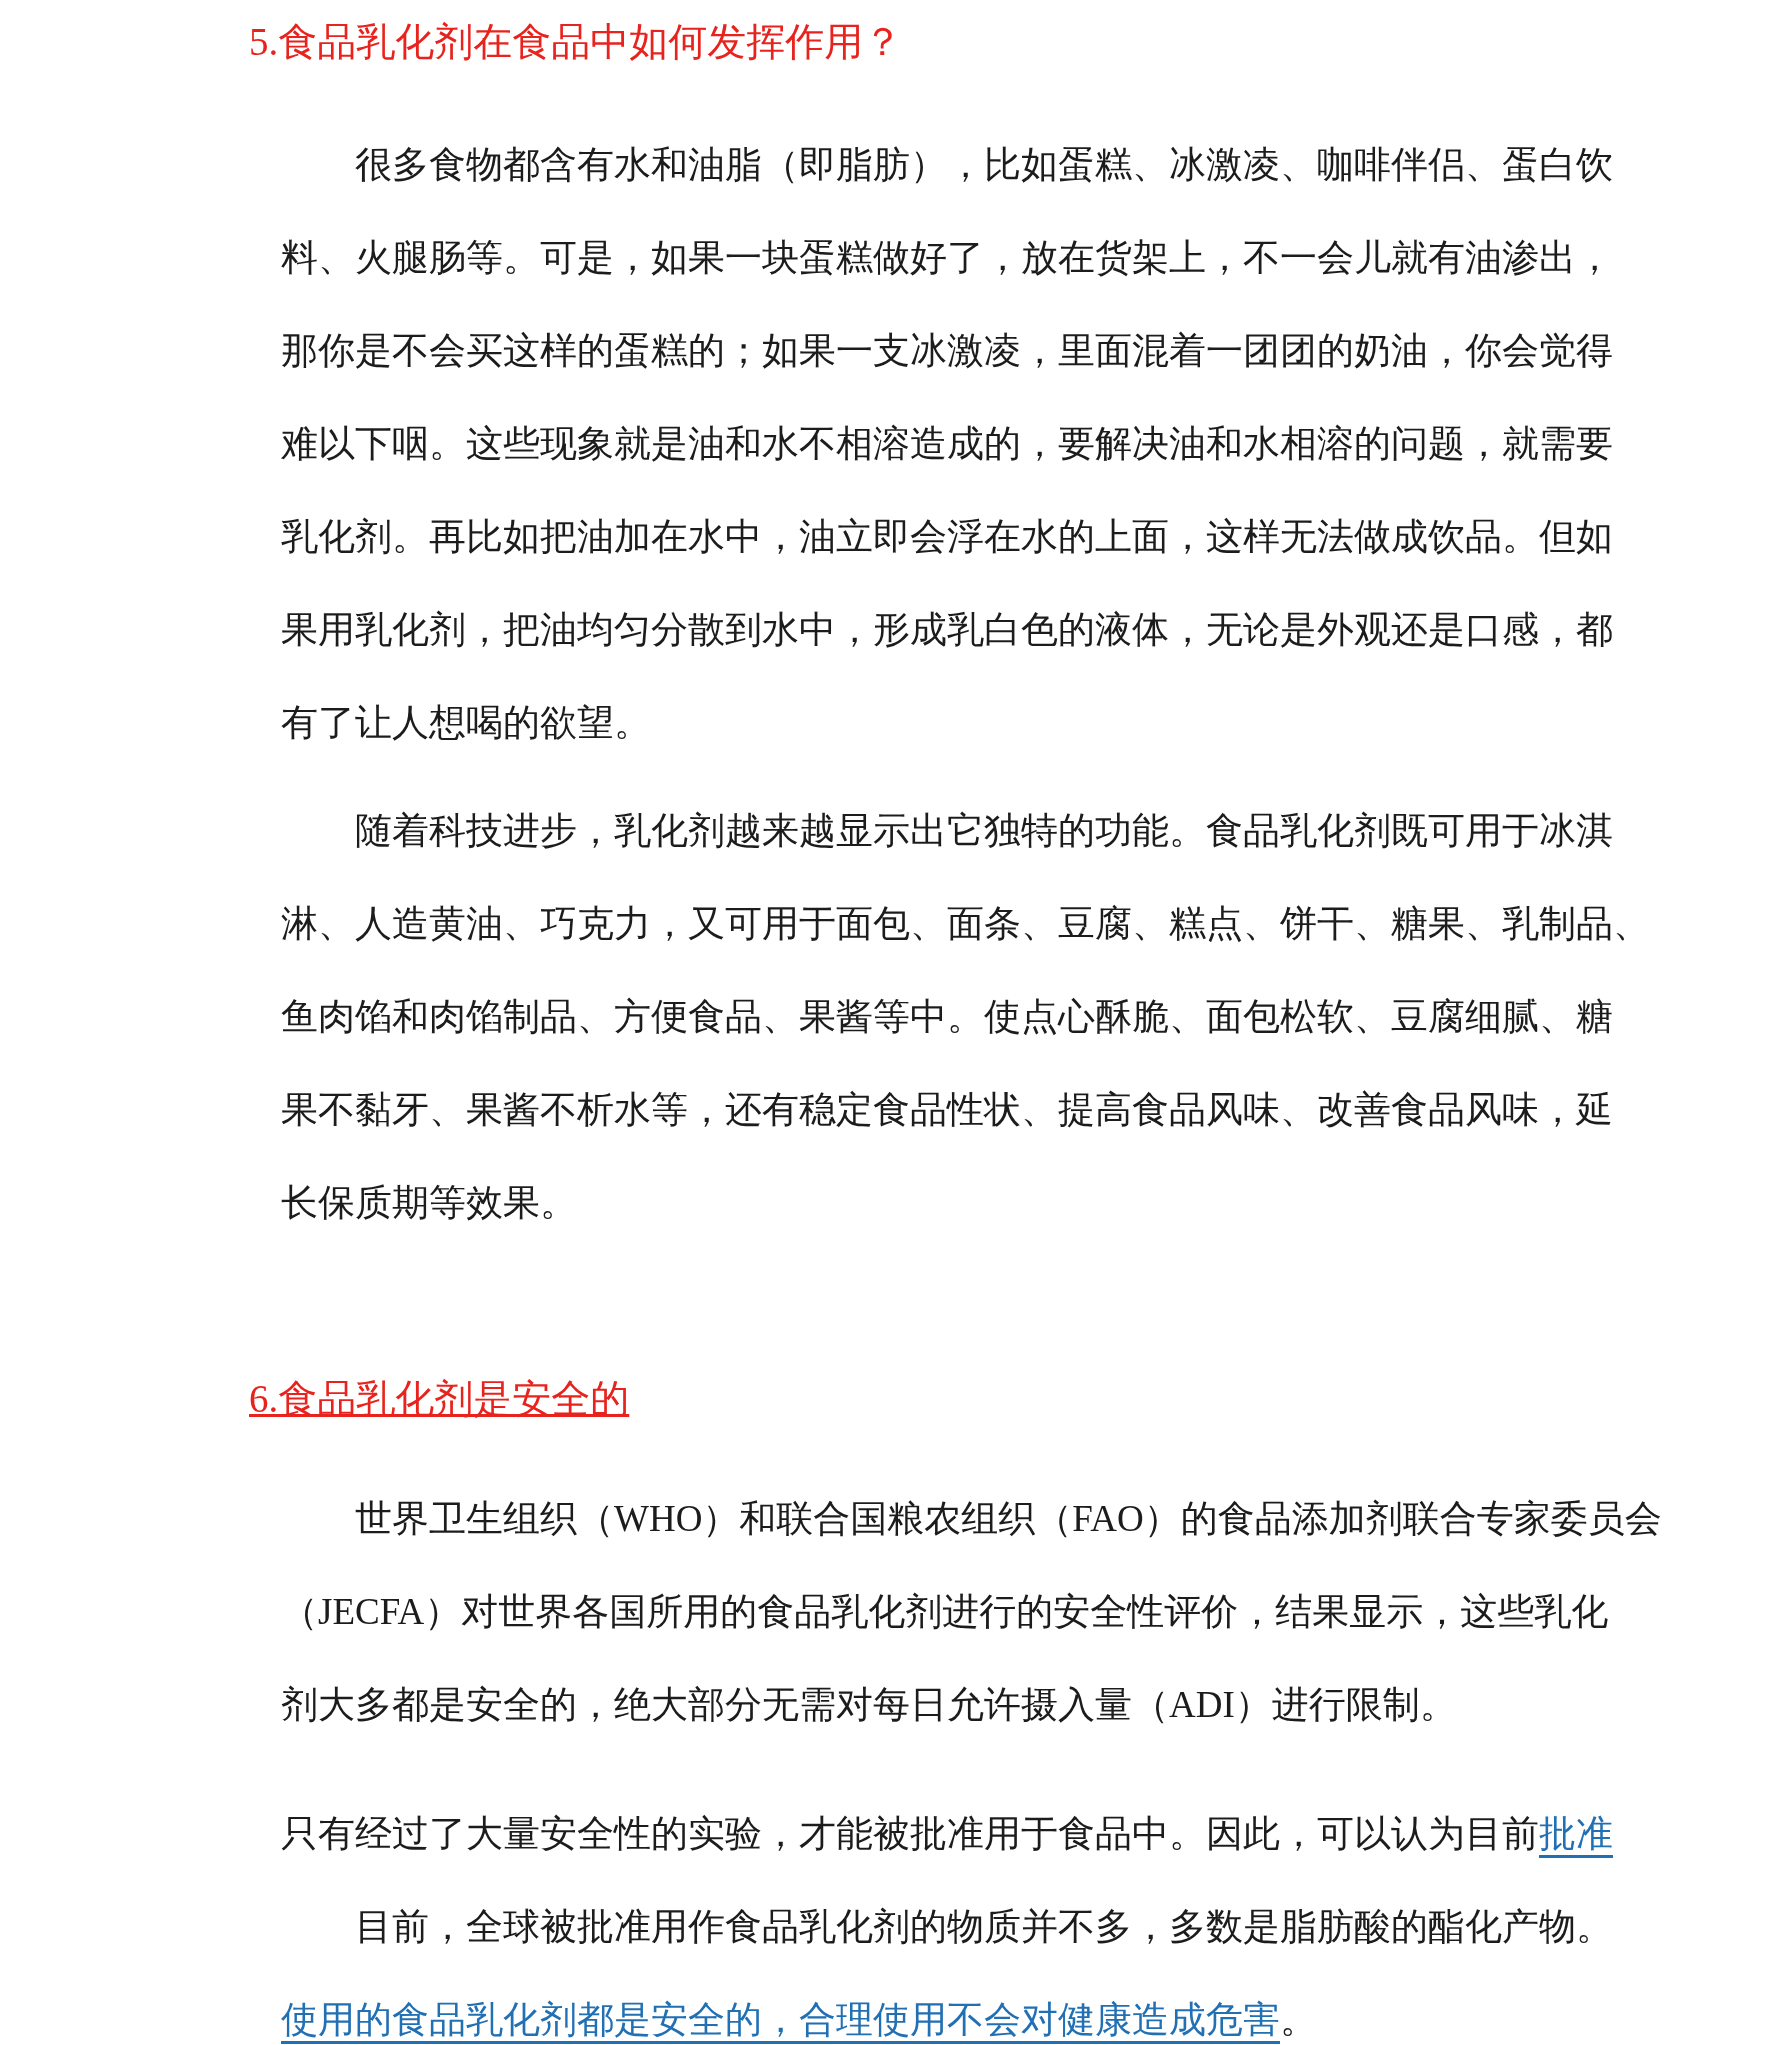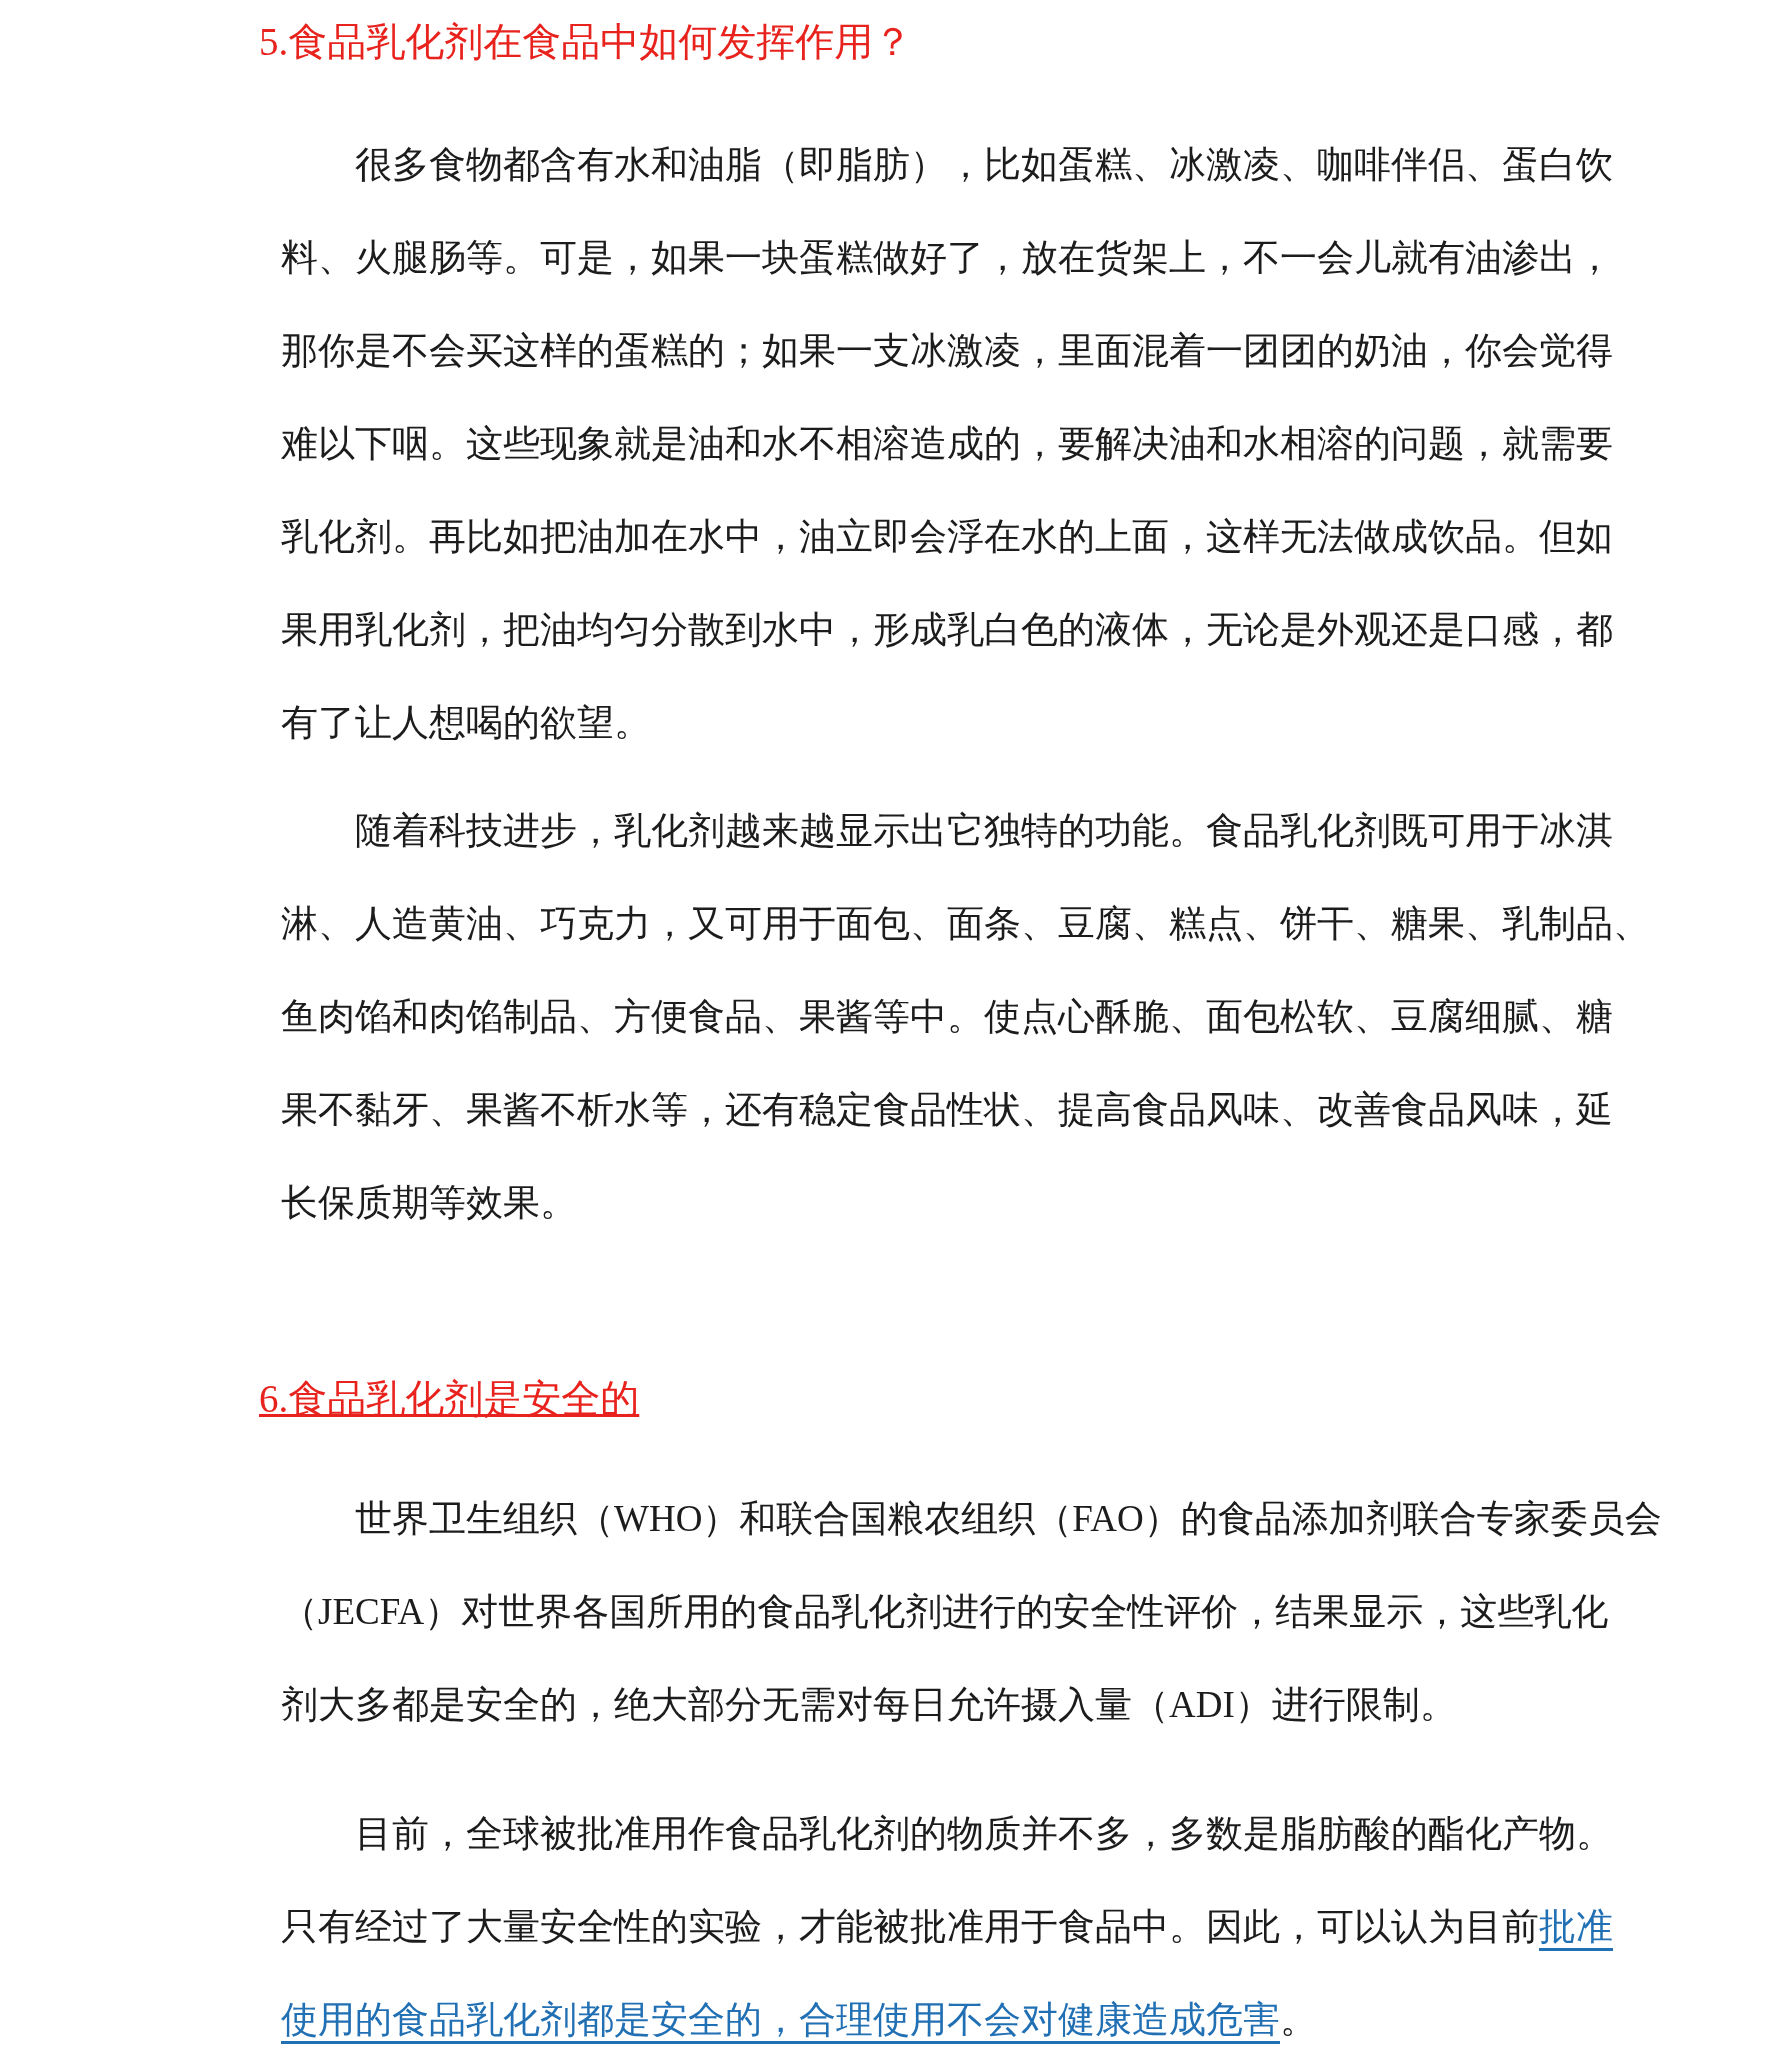--- a/index.html
+++ b/index.html
@@ -11,21 +11,21 @@
     position: relative;
     width: 1788px;
     height: 2046px;
     background: #ffffff;
     overflow: hidden;
     font-family: "Liberation Serif", "DejaVu Serif", serif;
     color: #1c1c1c;
   }
   .heading {
     position: absolute;
-    left: 259px;
+    left: 249px;
     width: 1314px;
     font-size: 39px;
     line-height: 71px;
     color: #e8231d;
     font-weight: normal;
     margin: 0;
     white-space: nowrap;
   }
   .para {
     position: absolute;
@@ -78,23 +78,23 @@
 
   <h2 class="heading" style="top: 1363px; text-decoration: underline;">6.食品乳化剂是安全的</h2>
 
   <div class="para" style="top: 1472px;">
     <div class="ln indent">世界卫生组织（WHO）和联合国粮农组织（FAO）的食品添加剂联合专家委员会</div>
     <div class="ln">（JECFA）对世界各国所用的食品乳化剂进行的安全性评价，结果显示，这些乳化</div>
     <div class="ln">剂大多都是安全的，绝大部分无需对每日允许摄入量（ADI）进行限制。</div>
   </div>
 
   <div class="para" style="top: 1787px;">
-    <div class="ln indent">目前，全球被批准用作食品乳化剂的物质并不多，多数是脂肪酸的酯化产物。</div>
     <div class="ln">
       <span>只有经过了大量安全性的实验，才能被批准用于食品中。因此，可以认为目前</span><span class="link">批准</span>
     </div>
+    <div class="ln indent">目前，全球被批准用作食品乳化剂的物质并不多，多数是脂肪酸的酯化产物。</div>
     <div class="ln">
       <span class="link">使用的食品乳化剂都是安全的，合理使用不会对健康造成危害</span><span>。</span>
     </div>
   </div>
 
 </div>
 
 
 </body></html>

